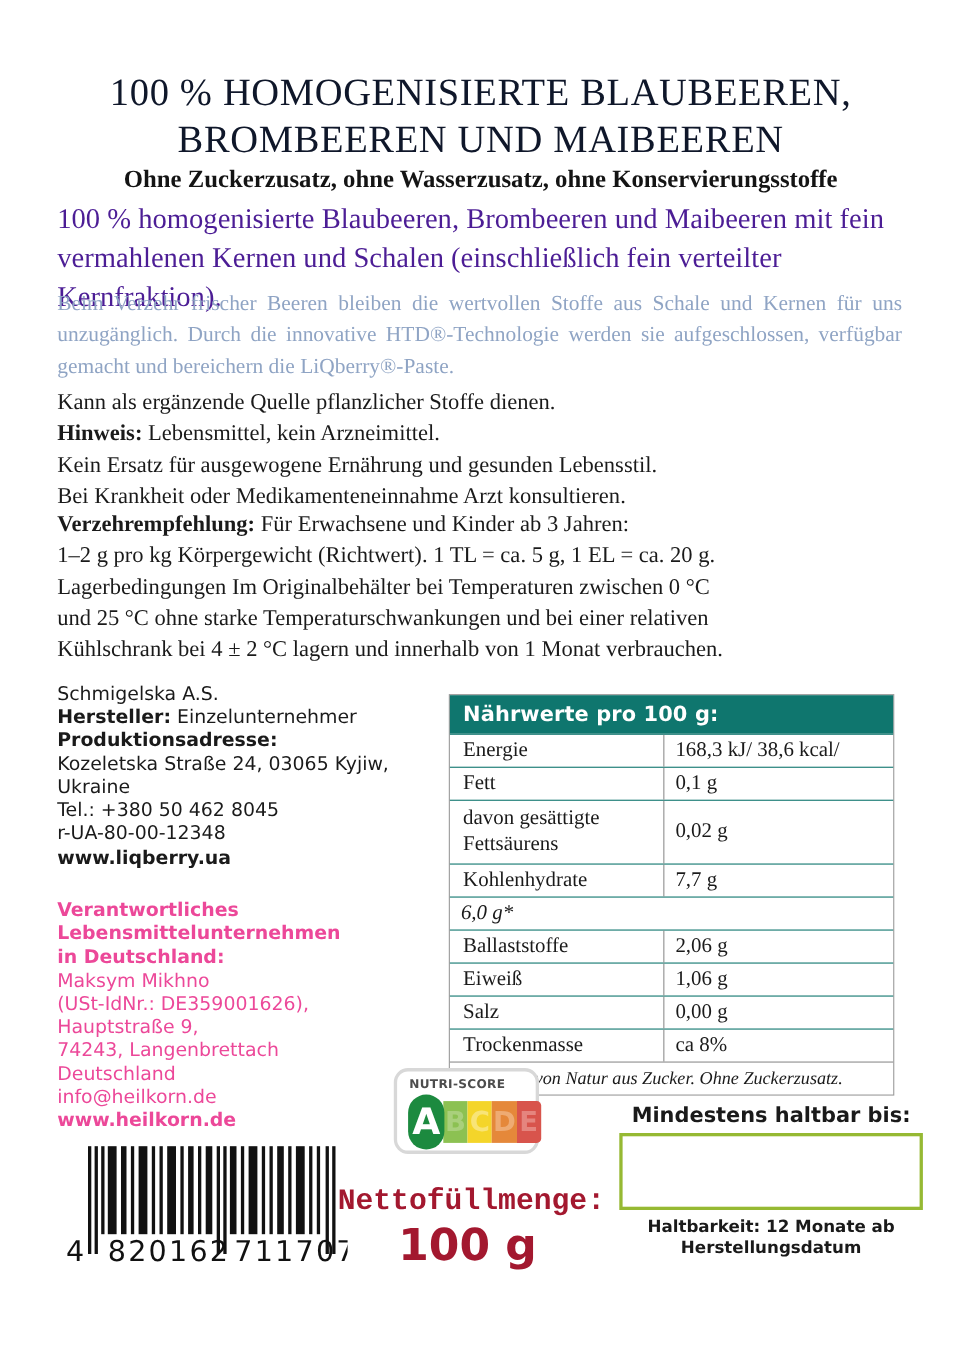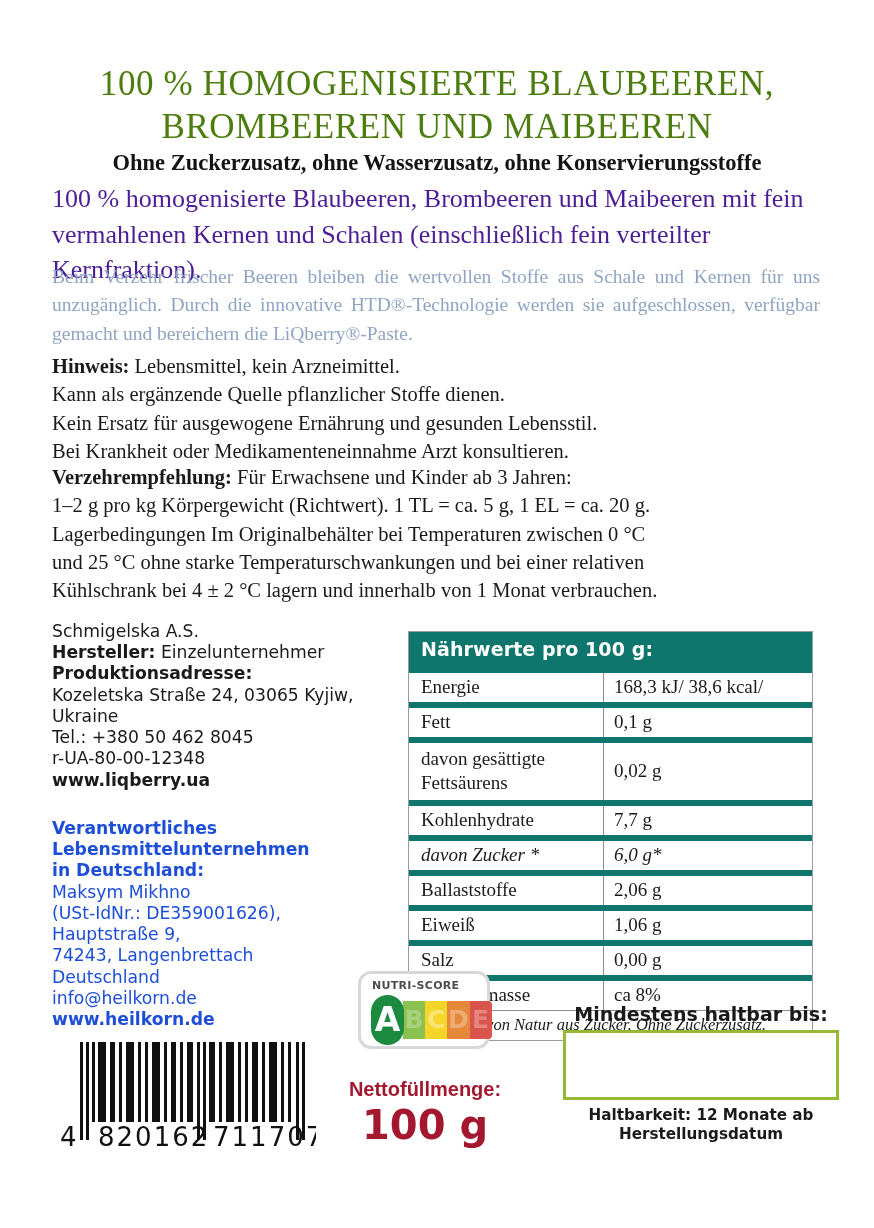--- a/index.html
+++ b/index.html
@@ -23,21 +23,21 @@
     height: 1228px;
   }
 
   
   .title {
     position: absolute;
     left: 48px;
     top: 62px;
     width: 778px;
     text-align: center;
-    color: #4d7c0f;
+    color: #0f172a;
     font-family: "Liberation Serif", "DejaVu Serif", serif;
     font-size: 35px;
     line-height: 1.23;
     letter-spacing: 0.6px;
     font-weight: 400;
   }
   .title .line { display: block; white-space: nowrap; }
 
   
   .subtitle {
@@ -112,21 +112,21 @@
   .maker b { font-weight: bold; }
 
   .responsible {
     position: absolute;
     left: 52px;
     top: 818px;
     width: 340px;
     font-family: "DejaVu Sans", "Liberation Sans", sans-serif;
     font-size: 17.2px;
     line-height: 1.235;
-    color: #1d4ed8;
+    color: #ec4899;
   }
   .responsible b { font-weight: bold; }
 
   
   .barcode-wrap {
     position: absolute;
     left: 50px;
     top: 1036px;
     width: 266px;
     height: 118px;
@@ -147,21 +147,21 @@
     background: #0f766e;
     color: #ffffff;
     font-weight: bold;
     font-size: 19px;
     padding: 6px 10px 7px 12px;
     font-family: "DejaVu Sans", "Liberation Sans", sans-serif;
     letter-spacing: 0.1px;
   }
   .nt-row {
     display: flex;
-    border-top: 6px solid #0f766e;
+    border-top: 1px solid #0f766e;
     min-height: 25px;
     align-items: stretch;
   }
   .nt-row .c1 {
     width: 195px;
     flex: 0 0 195px;
     box-sizing: border-box;
     padding: 3px 6px 4px 12px;
     font-size: 19px;
     border-right: 1px solid #8e8e8e;
@@ -243,22 +243,23 @@
   .netto {
     position: absolute;
     left: 300px;
     top: 1078px;
     width: 250px;
     text-align: center;
     color: #a3182f;
   }
   .netto-label {
     font-weight: bold;
-    font-size: 20px;
-    font-family: Liberation Sans, sans-serif;
+    font-size: 27px;
+    font-family: Liberation Mono, monospace;
+    text-align: right;
   }
   .netto-value {
     font-weight: bold;
     font-size: 40px;
     line-height: 1.1;
     margin-top: 2px;
     font-family: "DejaVu Sans", "Liberation Sans", sans-serif;
   }
 
   
@@ -303,22 +304,22 @@
     <span class="line">BROMBEEREN UND MAIBEEREN</span>
   </div>
 
   <div class="subtitle">Ohne Zuckerzusatz, ohne Wasserzusatz, ohne Konservierungsstoffe</div>
 
   <div class="intro">100 % homogenisierte Blaubeeren, Brombeeren und Maibeeren mit fein vermahlenen Kernen und Schalen (einschließlich fein verteilter Kernfraktion).</div>
 
   <div class="blue-par">Beim Verzehr frischer Beeren bleiben die wertvollen Stoffe aus Schale und Kernen für uns unzugänglich. Durch die innovative HTD®-Technologie werden sie aufgeschlossen, verfügbar gemacht und bereichern die LiQberry®-Paste.</div>
 
   <div class="hinweis">
+    <div>Kann als ergänzende Quelle pflanzlicher Stoffe dienen.</div>
     <div><b>Hinweis:</b><span> Lebensmittel, kein Arzneimittel.</span></div>
-    <div>Kann als ergänzende Quelle pflanzlicher Stoffe dienen.</div>
     <div>Kein Ersatz für ausgewogene Ernährung und gesunden Lebensstil.</div>
     <div>Bei Krankheit oder Medikamenteneinnahme Arzt konsultieren.</div>
   </div>
 
   <div class="verzehr">
     <div><b>Verzehrempfehlung:</b><span> Für Erwachsene und Kinder ab 3 Jahren:</span></div>
     <div>1–2 g pro kg Körpergewicht (Richtwert). 1 TL = ca. 5 g, 1 EL = ca. 20 g.</div>
     <div>Lagerbedingungen Im Originalbehälter bei Temperaturen zwischen 0 °C</div>
     <div>und 25 °C ohne starke Temperaturschwankungen und bei einer relativen</div>
     <div>Kühlschrank bei 4 ± 2 °C lagern und innerhalb von 1 Monat verbrauchen.</div>
@@ -412,21 +413,20 @@
       </div>
       <div class="c2">0,02 g</div>
     </div>
 
     <div class="nt-row">
       <div class="c1">Kohlenhydrate</div>
       <div class="c2">7,7 g</div>
     </div>
 
     <div class="nt-row ital">
-      <div class="c1">davon Zucker *</div>
       <div class="c2">6,0 g*</div>
     </div>
 
     <div class="nt-row">
       <div class="c1">Ballaststoffe</div>
       <div class="c2">2,06 g</div>
     </div>
 
     <div class="nt-row">
       <div class="c1">Eiweiß</div>

